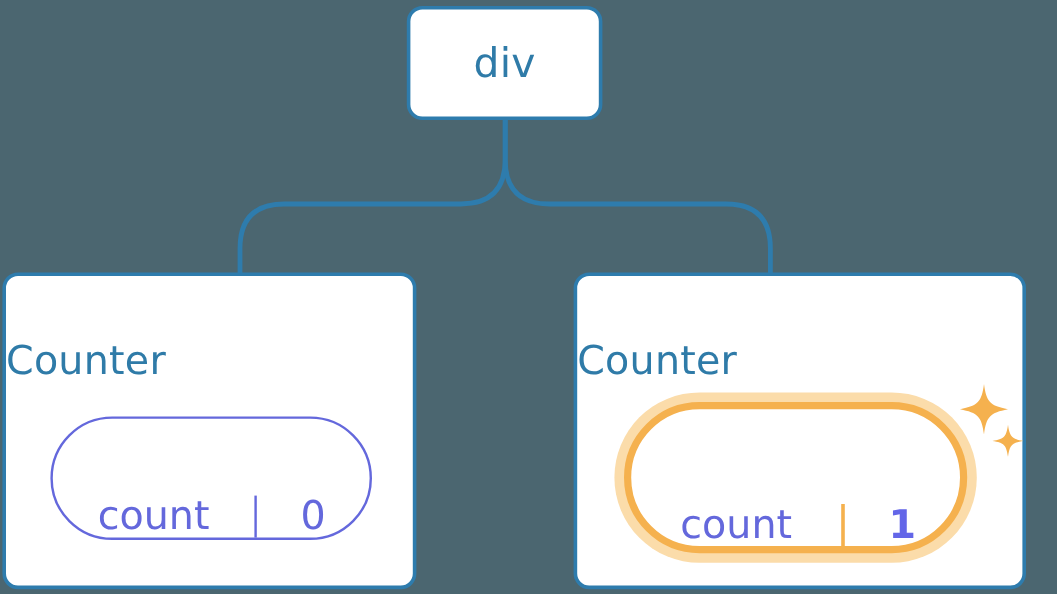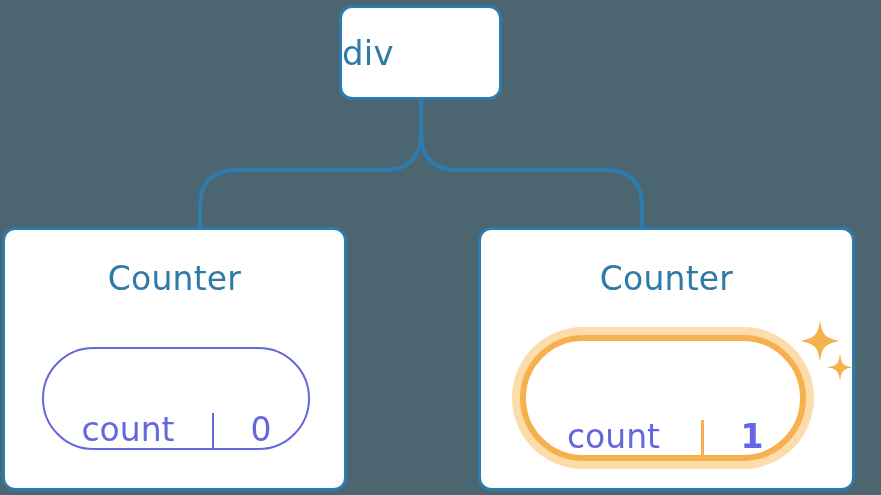--- a/index.html
+++ b/index.html
@@ -37,21 +37,21 @@
     left: 339px;
     top: 5px;
     width: 163px;
     height: 95px;
     box-sizing: border-box;
     background: #ffffff;
     border: 3px solid #2e7cad;
     border-radius: 13px;
     display: flex;
     align-items: center;
-    justify-content: flex-start;
+    justify-content: center;
   }
   .root-label {
     font-size: 34px;
     color: #2f7ba8;
     letter-spacing: 0.2px;
     line-height: 1;
   }
 
   
   .card {
@@ -70,22 +70,22 @@
   #card-right {
     left: 478px;
     top: 227px;
     width: 377px;
     height: 264px;
   }
   .card-title {
     position: absolute;
     left: 0;
     right: 0;
-    top: 32px;
-    text-align: center;
+    top: 54px;
+    text-align: left;
     font-size: 33px;
     color: #2f7ba8;
     line-height: 1;
     letter-spacing: 0.2px;
   }
 
   
   .pill-wrap {
     position: absolute;
   }

